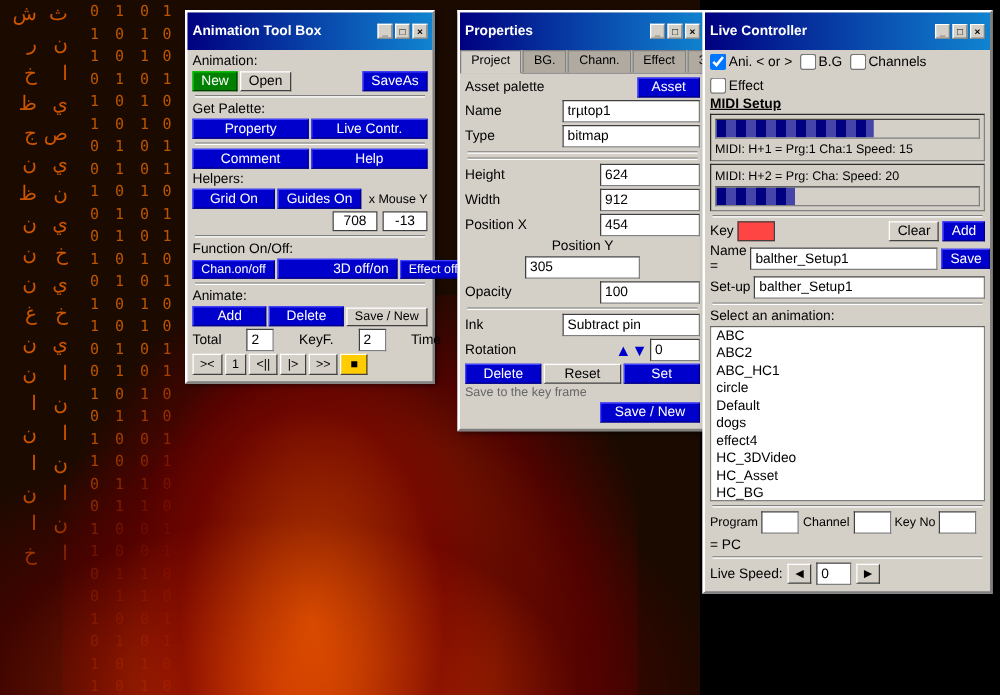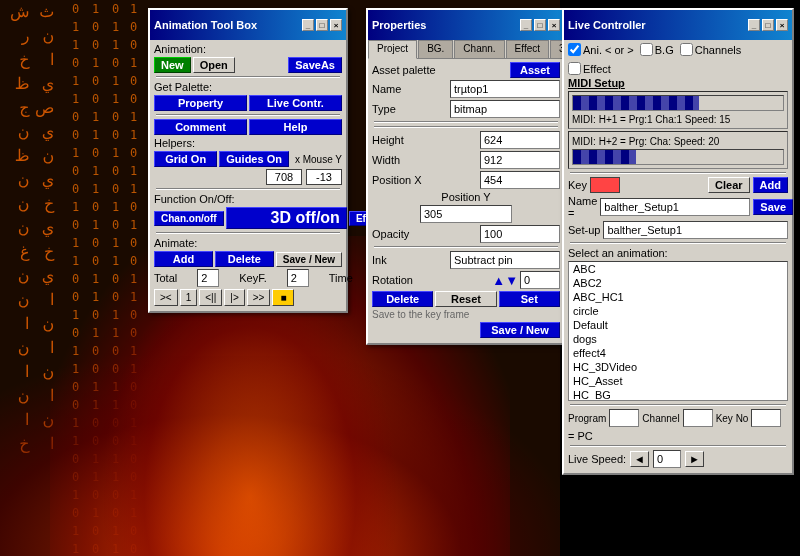--- a/index.html
+++ b/index.html
@@ -101,21 +101,20 @@
       background: #d4d0c8;
       border: 1px solid #808080;
       border-top: 1px solid #ffffff;
       border-left: 1px solid #ffffff;
       border-right: 1px solid #404040;
       border-bottom: 1px solid #404040;
       padding: 1px 6px;
       font-size: 11px;
       cursor: pointer;
       white-space: nowrap;
-      font-weight: bold;
     }
 
     .btn-blue {
       background: #0000cc;
       color: white;
       border: 1px solid #000080;
       border-top: 1px solid #4444ff;
       border-left: 1px solid #4444ff;
     }
 
@@ -362,21 +361,21 @@
       <input class="input-field small-input" value="708" style="width: 36px;">
       <input class="input-field small-input" value="-13" style="width: 36px;">
     </div>
     <div class="divider-h"></div>
 
     <div class="row">
       <span class="label">Function On/Off:</span>
     </div>
     <div class="row">
       <button class="btn btn-blue" style="flex:1; font-size:10px;">Chan.on/off</button>
-      <button class="btn btn-blue" style="flex:1; font-size:16px;padding-left:44px;">3D off/on</button>
+      <button class="btn btn-blue" style="flex:1; font-size:11px;padding-left:44px;">3D off/on</button>
       <button class="btn btn-blue" style="flex:1; font-size:10px;">Effect off/on</button>
     </div>
     <div class="divider-h"></div>
 
     <div class="row">
       <span class="label">Animate:</span>
     </div>
     <div class="row">
       <button class="btn btn-blue" style="flex:1;">Add</button>
       <button class="btn btn-blue" style="flex:1;">Delete</button>

